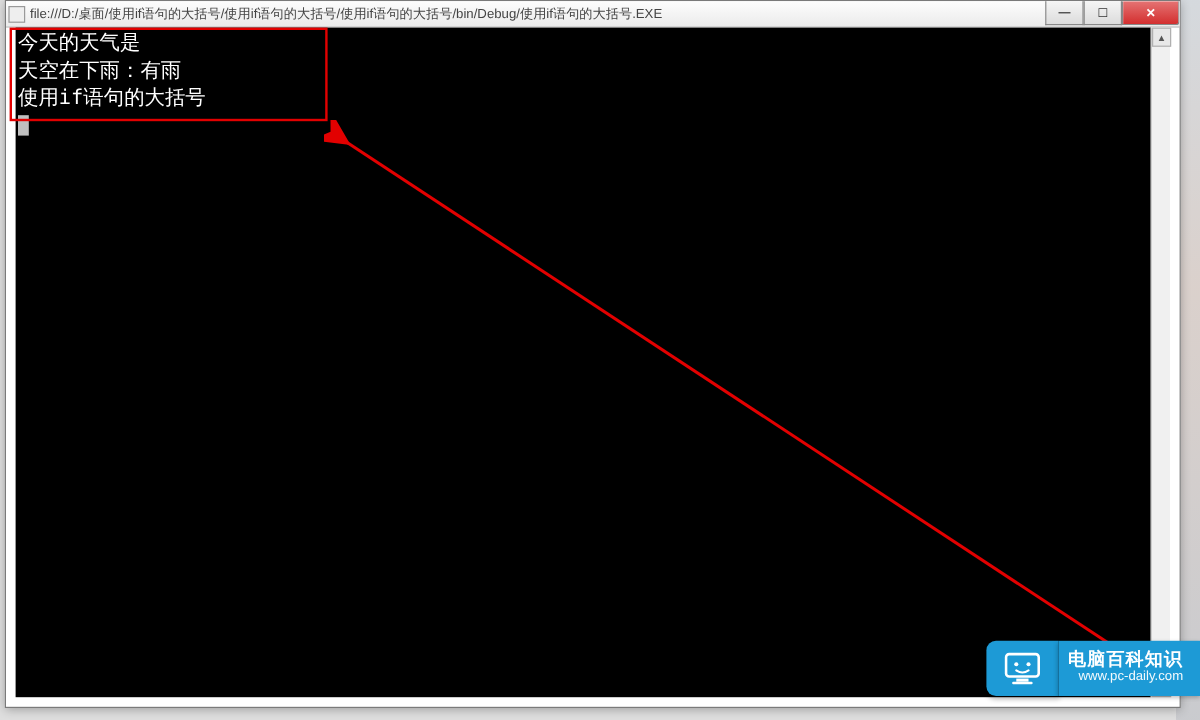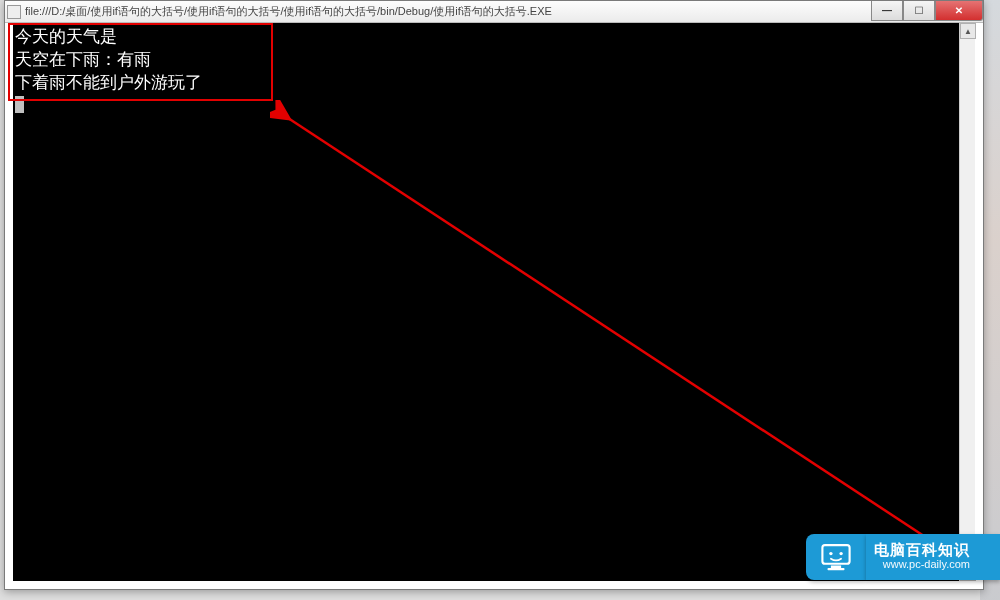--- a/index.html
+++ b/index.html
@@ -153,21 +153,21 @@
       display: flex;
       align-items: center;
       justify-content: center;
       box-shadow: 0 2px 4px rgba(0,0,0,0.3);
     }
     .badge-left svg { width: 34px; height: 28px; }
     .badge-right {
       background: #1d9ad6;
       color: #fff;
       height: 46px;
-      padding: 3px 30px 3px 8px;
+      padding: 3px 14px 3px 8px;
       display: flex;
       flex-direction: column;
       justify-content: center;
       box-shadow: 0 2px 4px rgba(0,0,0,0.3);
     }
     .badge-title { font-size: 15px; font-weight: bold; line-height: 1; letter-spacing: 1px;}
     .badge-url { font-size: 11px; line-height: 1.3; opacity: 0.95; text-align: right;}
     .bg-blur {
       position: absolute;
       right: 0;
@@ -190,21 +190,21 @@
     <div class="win-controls">
       <div class="win-btn min"></div>
       <div class="win-btn max"></div>
       <div class="win-btn close"></div>
     </div>
   </div>
 
   <div class="console-area">
     <div class="console-text"><span>今天的天气是</span>
 <span>天空在下雨：有雨</span>
-<span>下着雨不能到户外游玩了</span>
+<span>使用if语句的大括号</span>
 <span class="cursor-block"></span></div>
   </div>
 
   <div class="scrollbar-v">
     <div class="scroll-arrow up">▲</div>
     <div class="scroll-arrow down">▼</div>
   </div>
 </div>
 
 <div class="red-box"></div>

